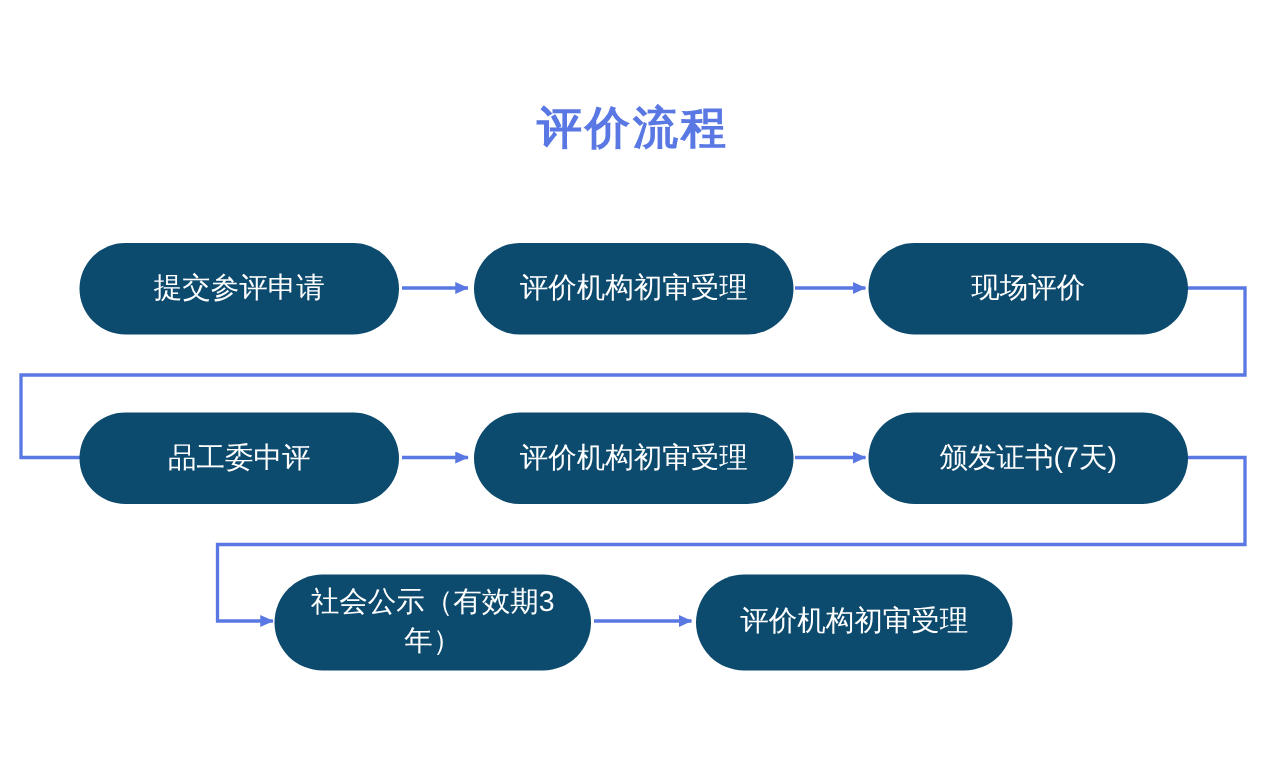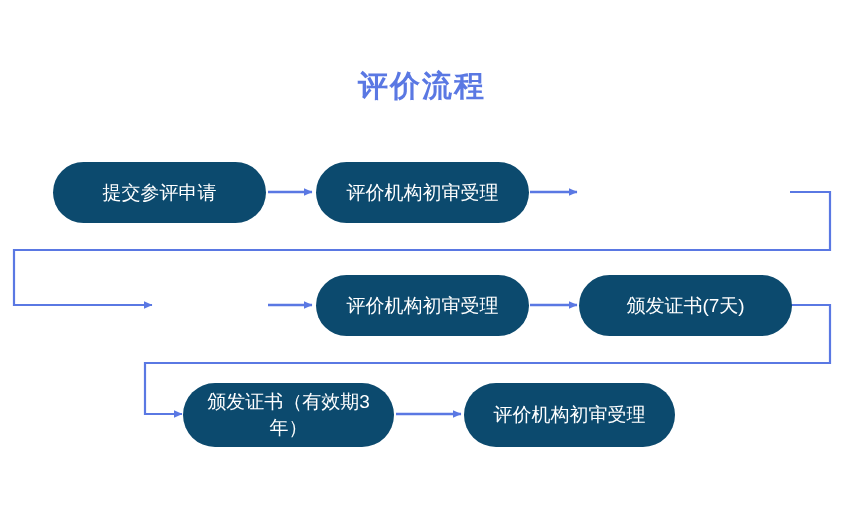--- a/index.html
+++ b/index.html
@@ -80,23 +80,25 @@
 
     <path d="M790,305 L830,305 L830,363 L145,363 L145,414 L182,414" fill="none" stroke="#5a78e3" stroke-width="2.2" marker-end="url(#arrowhead)"></path>
 
     <line x1="396" y1="414" x2="461" y2="414" stroke="#5a78e3" stroke-width="2.4" marker-end="url(#arrowhead)"></line>
   </svg>
 
   <div class="node" style="left:53px; top:162px; width:213px; height:61px;">提交参评申请</div>
 
   <div class="node" style="left:316px; top:162px; width:213px; height:61px;">评价机构初审受理</div>
 
+  <div class="node" style="left:579px; top:162px; width:213px; height:61px;">现场评价</div>
 
+  <div class="node" style="left:53px; top:275px; width:213px; height:61px;">品工委中评</div>
 
   <div class="node" style="left:316px; top:275px; width:213px; height:61px;">评价机构初审受理</div>
 
   <div class="node" style="left:579px; top:275px; width:213px; height:61px;">颁发证书(7天)</div>
 
-  <div class="node tall" style="left:183px; top:383px; width:211px; height:64px;">颁发证书（有效期3年）</div>
+  <div class="node tall" style="left:183px; top:383px; width:211px; height:64px;">社会公示（有效期3年）</div>
 
   <div class="node tall" style="left:464px; top:383px; width:211px; height:64px;">评价机构初审受理</div>
 
 </div>
 
 </body></html>

